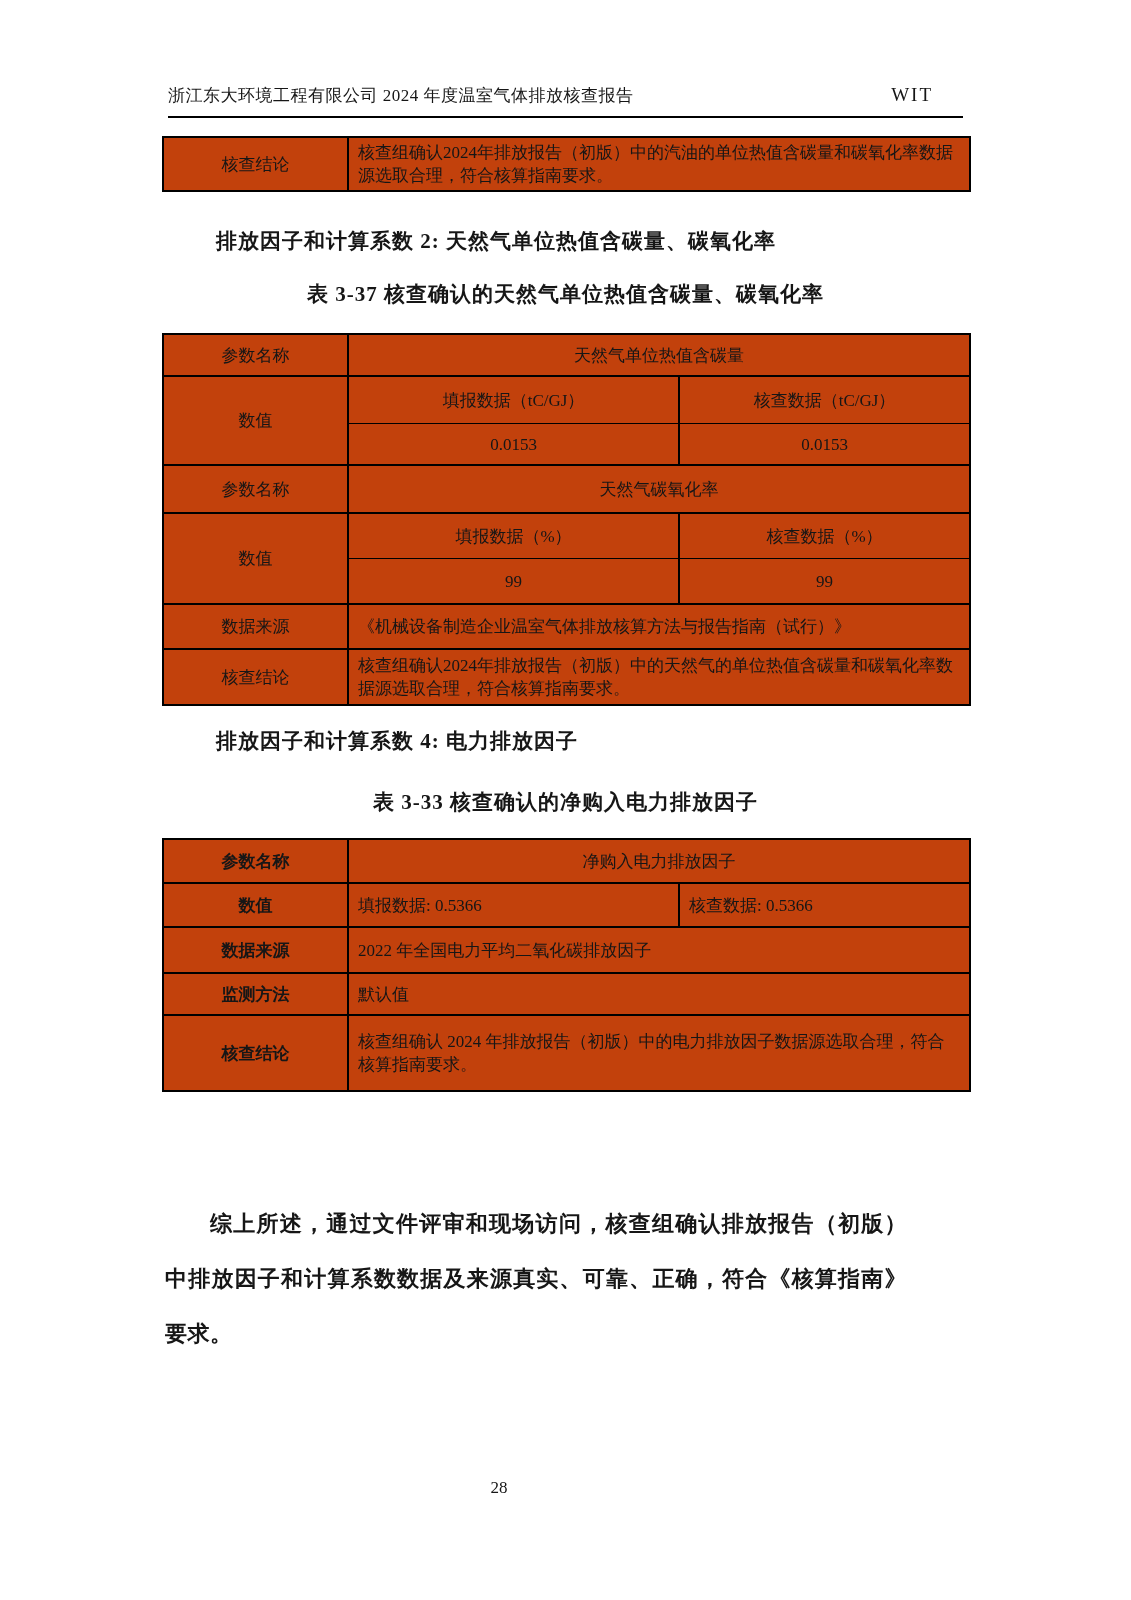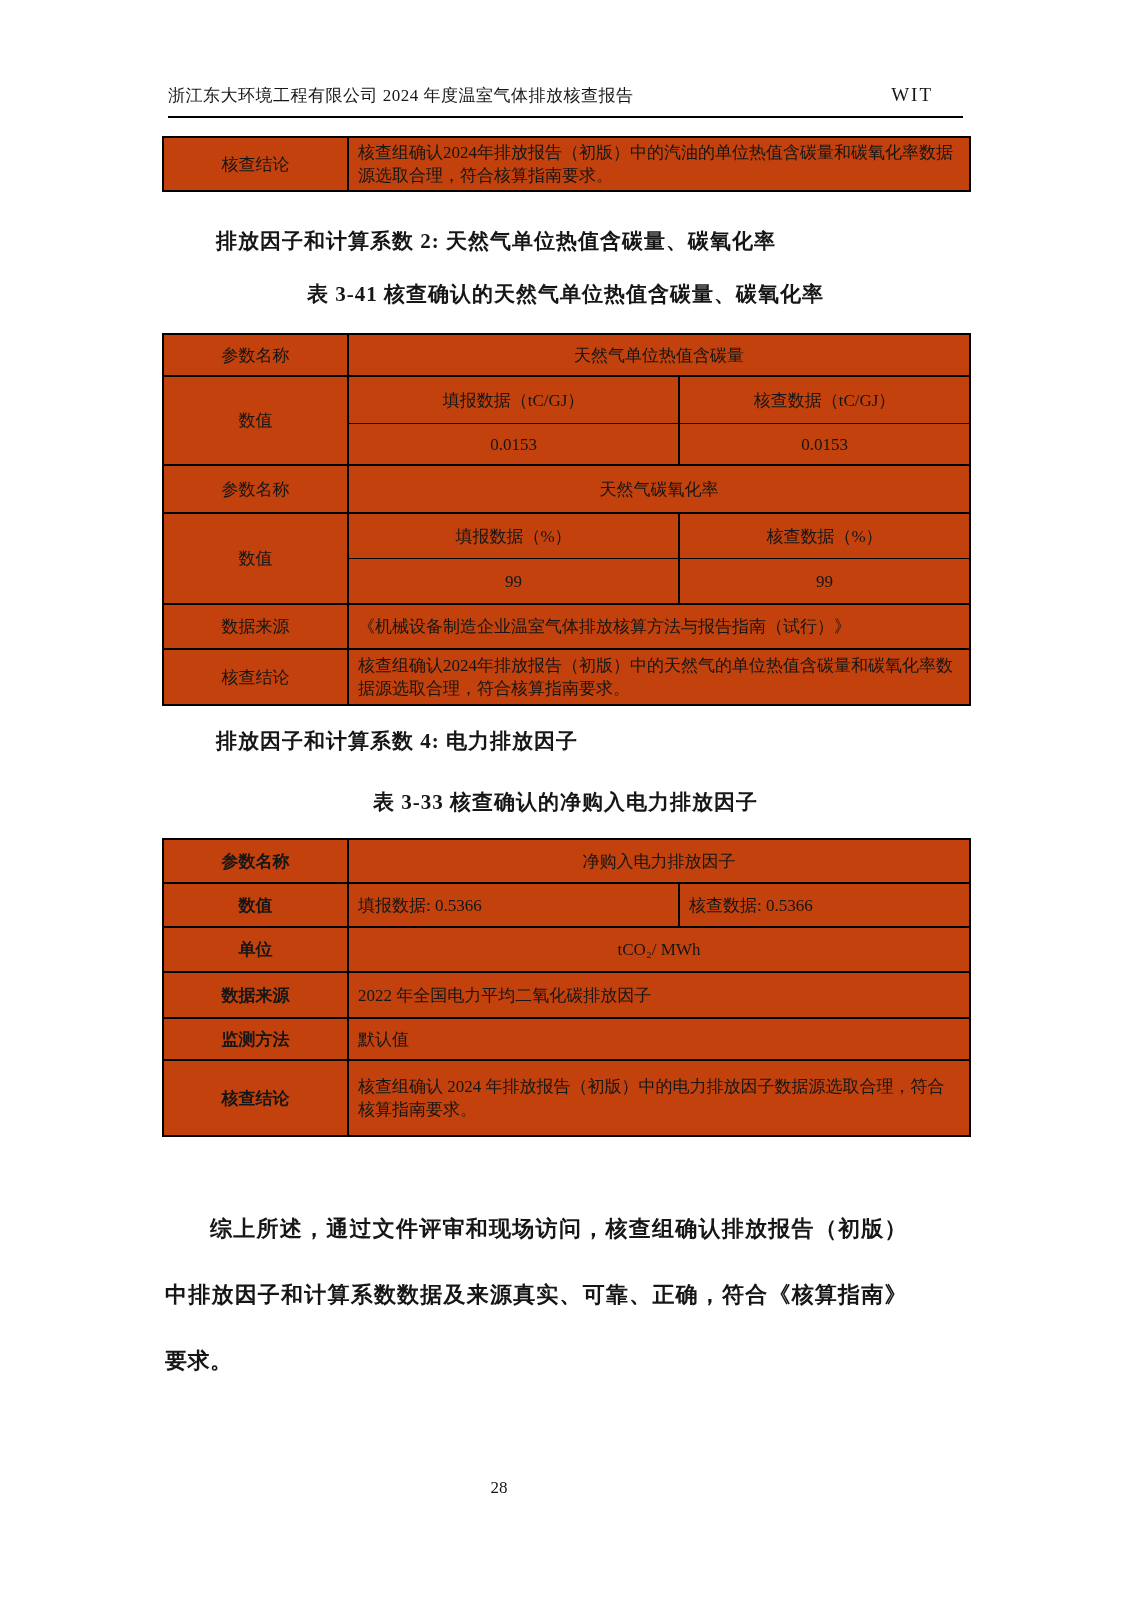--- a/index.html
+++ b/index.html
@@ -37,21 +37,21 @@
   .cap-gas{top:280px;}
   .cap-power{top:788px;}
 
   .t-gas{top:333px;left:162px;}
   .t-power{top:838px;left:162px;}
   .t-power td{font-size:19px;line-height:30px;padding:4px 11px;}
   .t-power td.lbl{font-weight:bold;}
 
   .summary{
     top:1174px;left:165px;width:742px;font-size:22px;font-weight:bold;
-    line-height:66px;text-align:justify;text-indent:45px;letter-spacing:.5px;
+    line-height:55px;text-align:justify;text-indent:45px;letter-spacing:.5px;
   }
   .page-number{top:1478px;left:4px;width:990px;text-align:center;font-size:17px;}
 </style>
 </head>
 <body>
 
 <div class="abs page-header">
   <span class="hdr-title">浙江东大环境工程有限公司 2024 年度温室气体排放核查报告</span>
   <span class="hdr-logo">WIT</span>
 </div>
@@ -65,21 +65,21 @@
     </colgroup>
   <tbody>
       <tr>
     <td>核查结论</td>
     <td colspan="2" class="left">核查组确认2024年排放报告（初版）中的汽油的单位热值含碳量和碳氧化率数据源选取合理，符合核算指南要求。</td>
   </tr>
 </tbody>
   </table>
 
 <div class="abs section-heading h-gas">排放因子和计算系数 2: 天然气单位热值含碳量、碳氧化率</div>
-<div class="abs table-caption cap-gas">表 3-41 核查确认的天然气单位热值含碳量、碳氧化率</div>
+<div class="abs table-caption cap-gas">表 3-37 核查确认的天然气单位热值含碳量、碳氧化率</div>
 
 <table class="abs doc t-gas">
   <colgroup>
       <col class="c-label">
       <col class="c-mid">
       <col class="c-right">
     </colgroup>
   <tbody>
       <tr>
     <td style="height:36px">参数名称</td>
@@ -131,24 +131,20 @@
       <tr>
     <td class="lbl" style="height:38px">参数名称</td>
     <td colspan="2">净购入电力排放因子</td>
   </tr>
   <tr>
     <td class="lbl" style="height:38px">数值</td>
     <td class="left">填报数据: 0.5366</td>
     <td class="left">核查数据: 0.5366</td>
   </tr>
   <tr>
-    <td class="lbl" style="height:39px">单位</td>
-    <td colspan="2">tCO₂/ MWh</td>
-  </tr>
-  <tr>
     <td class="lbl" style="height:40px">数据来源</td>
     <td colspan="2" class="left">2022 年全国电力平均二氧化碳排放因子</td>
   </tr>
   <tr>
     <td class="lbl" style="height:36px">监测方法</td>
     <td colspan="2" class="left">默认值</td>
   </tr>
   <tr>
     <td class="lbl" style="height:70px">核查结论</td>
     <td colspan="2" class="left">核查组确认 2024 年排放报告（初版）中的电力排放因子数据源选取合理，符合核算指南要求。</td>

